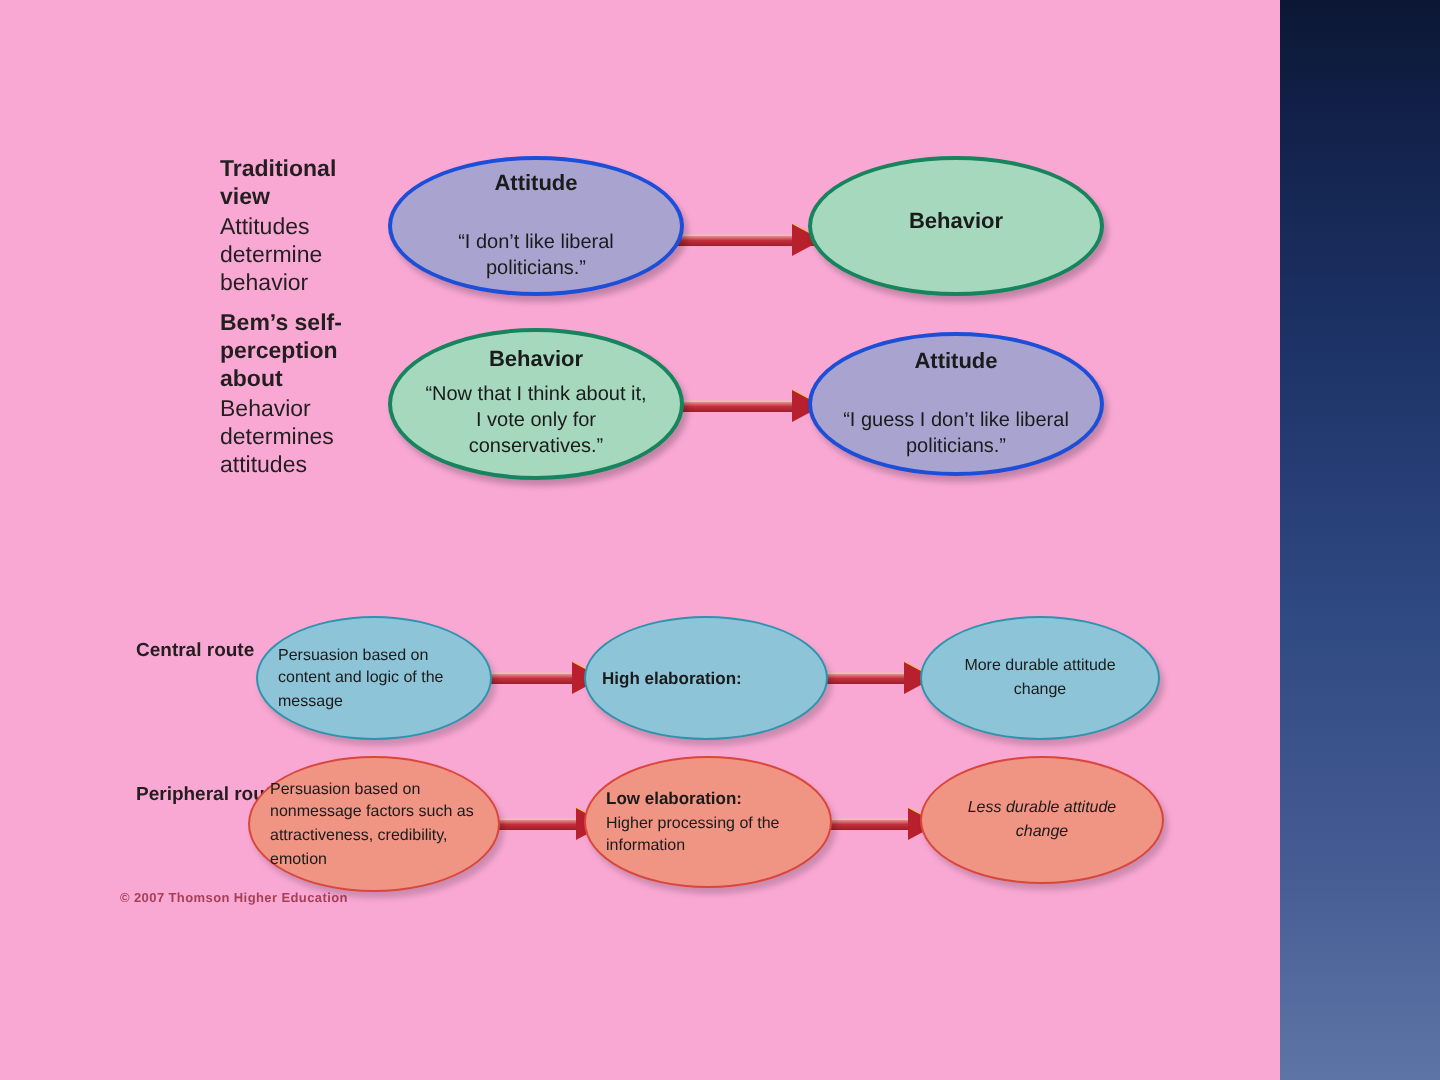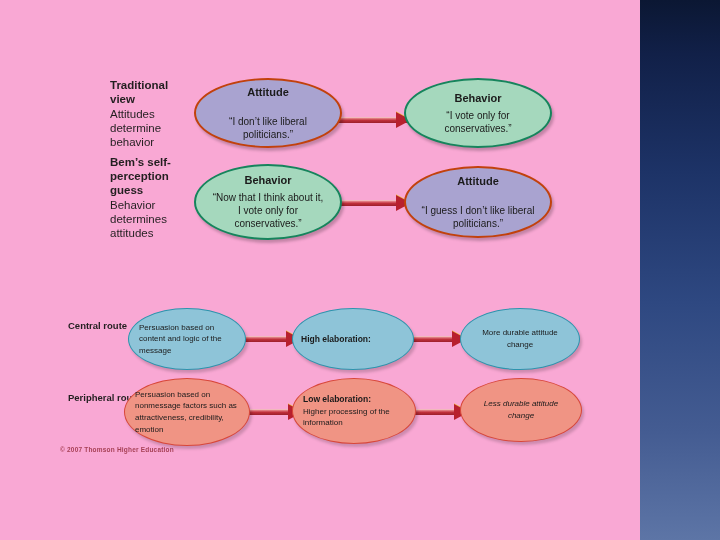--- a/index.html
+++ b/index.html
@@ -43,21 +43,21 @@
     text-align:center;
     color:#1b1b1b;
     z-index:3;
   }
   .ellipse .e-title{font-weight:bold;display:block;}
   .ellipse .e-body{display:block;}
 
   
   .e-purple{
     background:#a9a3d0;
-    border:2px solid #c2410c;
+    border:2px solid #1d4ed8;
     box-shadow:2px 3px 3px rgba(0,0,0,0.22);
     gap:12px;
   }
   .e-green{
     background:#a5d8bd;
     border:2px solid #16845c;
     box-shadow:2px 3px 3px rgba(0,0,0,0.22);
   }
   
   .e-blue{
@@ -123,25 +123,24 @@
     </div>
 
     <div class="arrow" style="left:335px;top:112px;width:75px;height:16px;">
       <div class="shaft"></div>
       <div class="head-hl"></div>
       <div class="head"></div>
     </div>
 
     <div class="ellipse e-green" style="left:404px;top:78px;width:148px;height:70px;font-size:10px;line-height:1.32;">
       <span class="e-title" style="font-size:11px;margin-bottom:3px;">Behavior</span>
-      <span class="e-body" style="padding:0 18px;">“I vote only for conservatives.”</span>
     </div>
 
     <div class="row-label" style="left:110px;top:155px;width:86px;font-size:11.5px;">
-      <span class="strong" style="display: block;">Bem’s self-perception guess</span>
+      <span class="strong" style="display: block;">Bem’s self-perception about</span>
       <span class="light" style="display: block; margin-top: 1px;">Behavior determines attitudes</span>
     </div>
 
     <div class="ellipse e-green" style="left:194px;top:164px;width:148px;height:76px;font-size:10px;line-height:1.32;">
       <span class="e-title" style="font-size:11px;margin-bottom:3px;">Behavior</span>
       <span class="e-body" style="padding:0 14px;">“Now that I think about it, I vote only for conservatives.”</span>
     </div>
 
     <div class="arrow" style="left:335px;top:195px;width:75px;height:16px;">
       <div class="shaft"></div>

